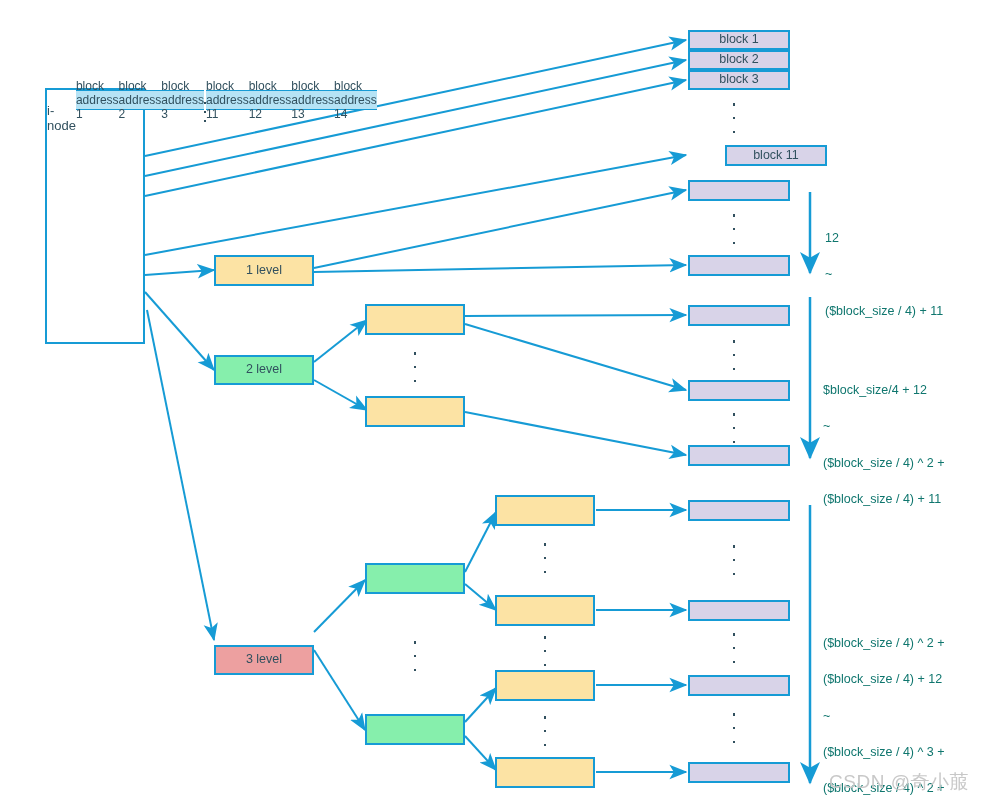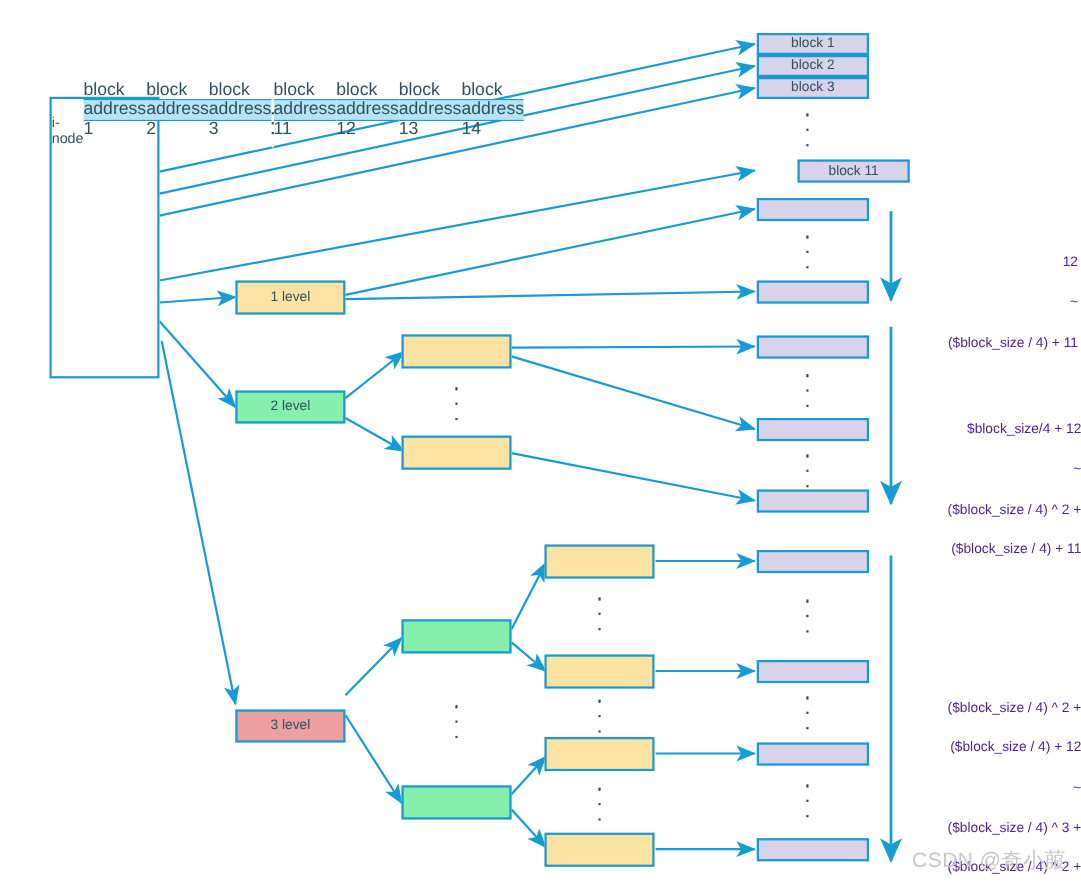--- a/index.html
+++ b/index.html
@@ -47,21 +47,21 @@
   }
   .addr-row{
     box-sizing:border-box;
     height:20px;
     background:#b6e3f5;
     border-top:1px solid #169bd5;
     border-bottom:1px solid #169bd5;
     display:flex;
     align-items:center;
     justify-content:center;
-    font-size:16px;
+    font-size:12px;
     color:#31505e;
   }
   .addr-ellipsis{
     height:44px;
     display:flex;
     flex-direction:column;
     align-items:center;
     justify-content:center;
     gap:7px;
     background:#ffffff;
@@ -80,24 +80,24 @@
     position:absolute;
     display:flex;
     flex-direction:column;
     align-items:center;
     justify-content:space-between;
   }
   .vdots i{display:block;width:2.5px;height:2.5px;background:#31505e;}
 
   .note{
     position:absolute;
-    text-align:right;
+    text-align:left;
     font-size:12.5px;
     line-height:1.45;
-    color:#4c1d95;
+    color:#0f766e;
     white-space:pre-line;
   }
   .watermark{
     position:absolute;
     right:14px;
     bottom:10px;
     font-size:19px;
     color:#c8c8c8;
     letter-spacing:.5px;
   }

